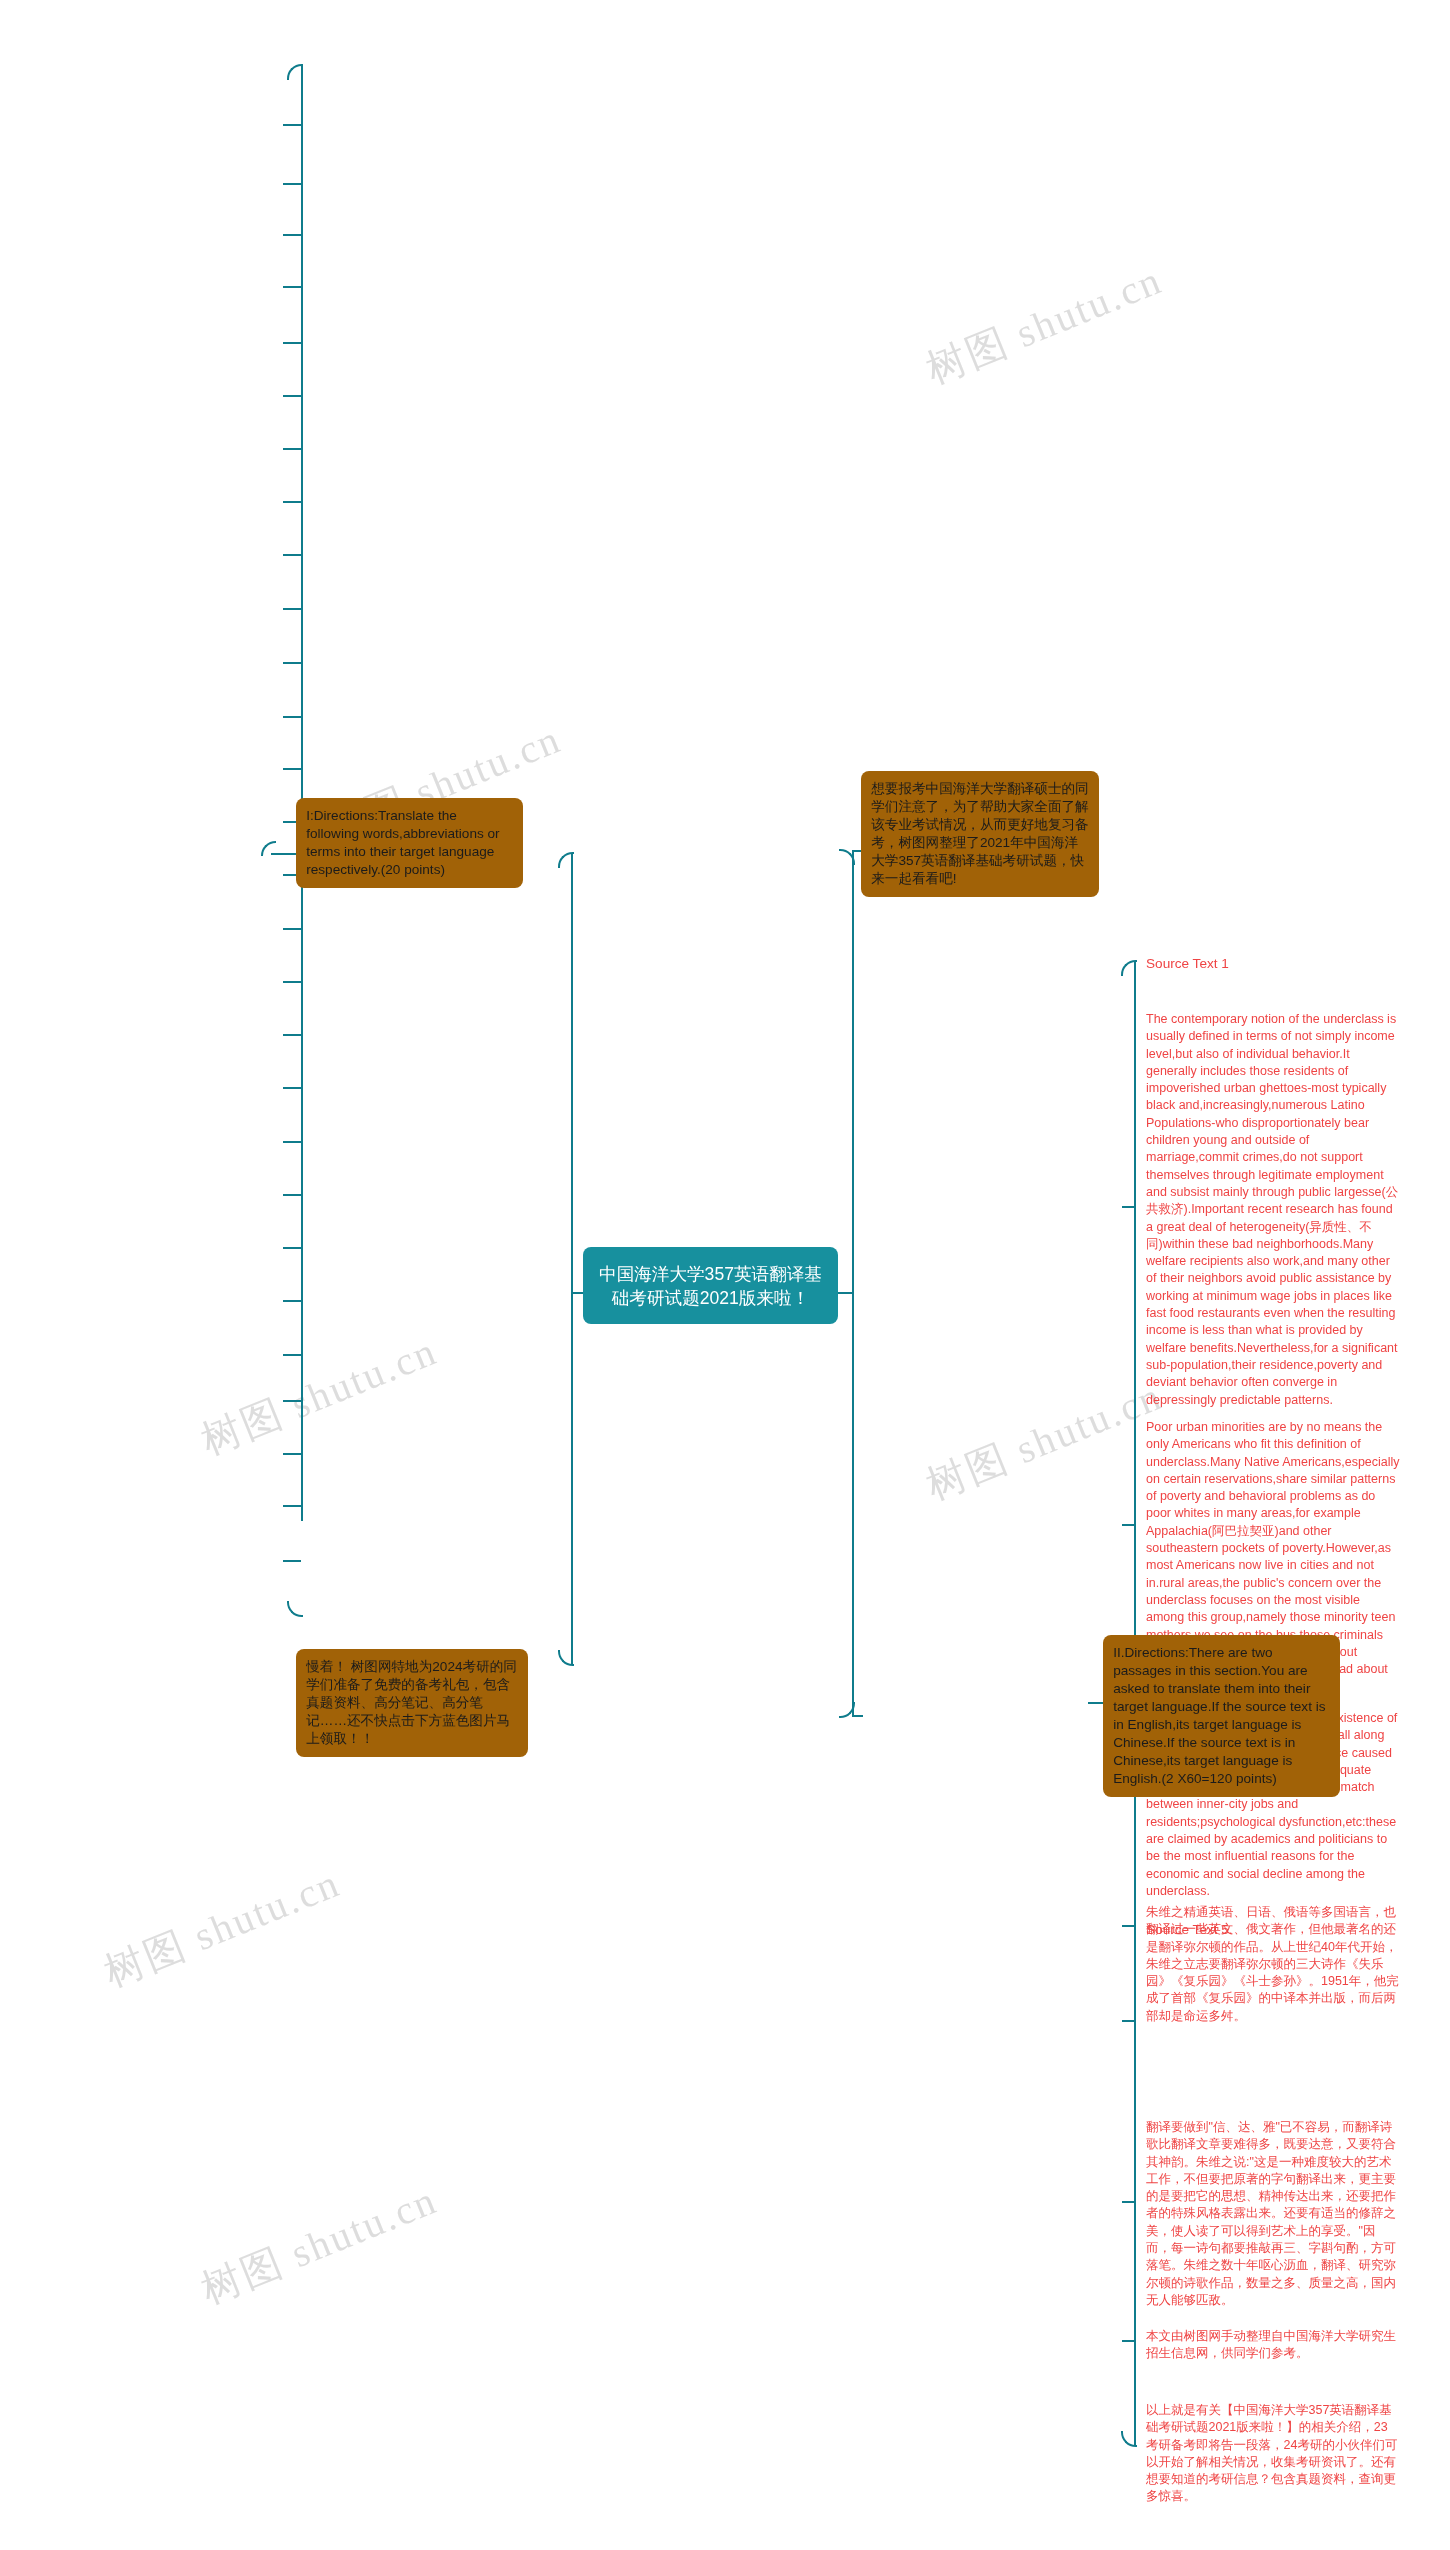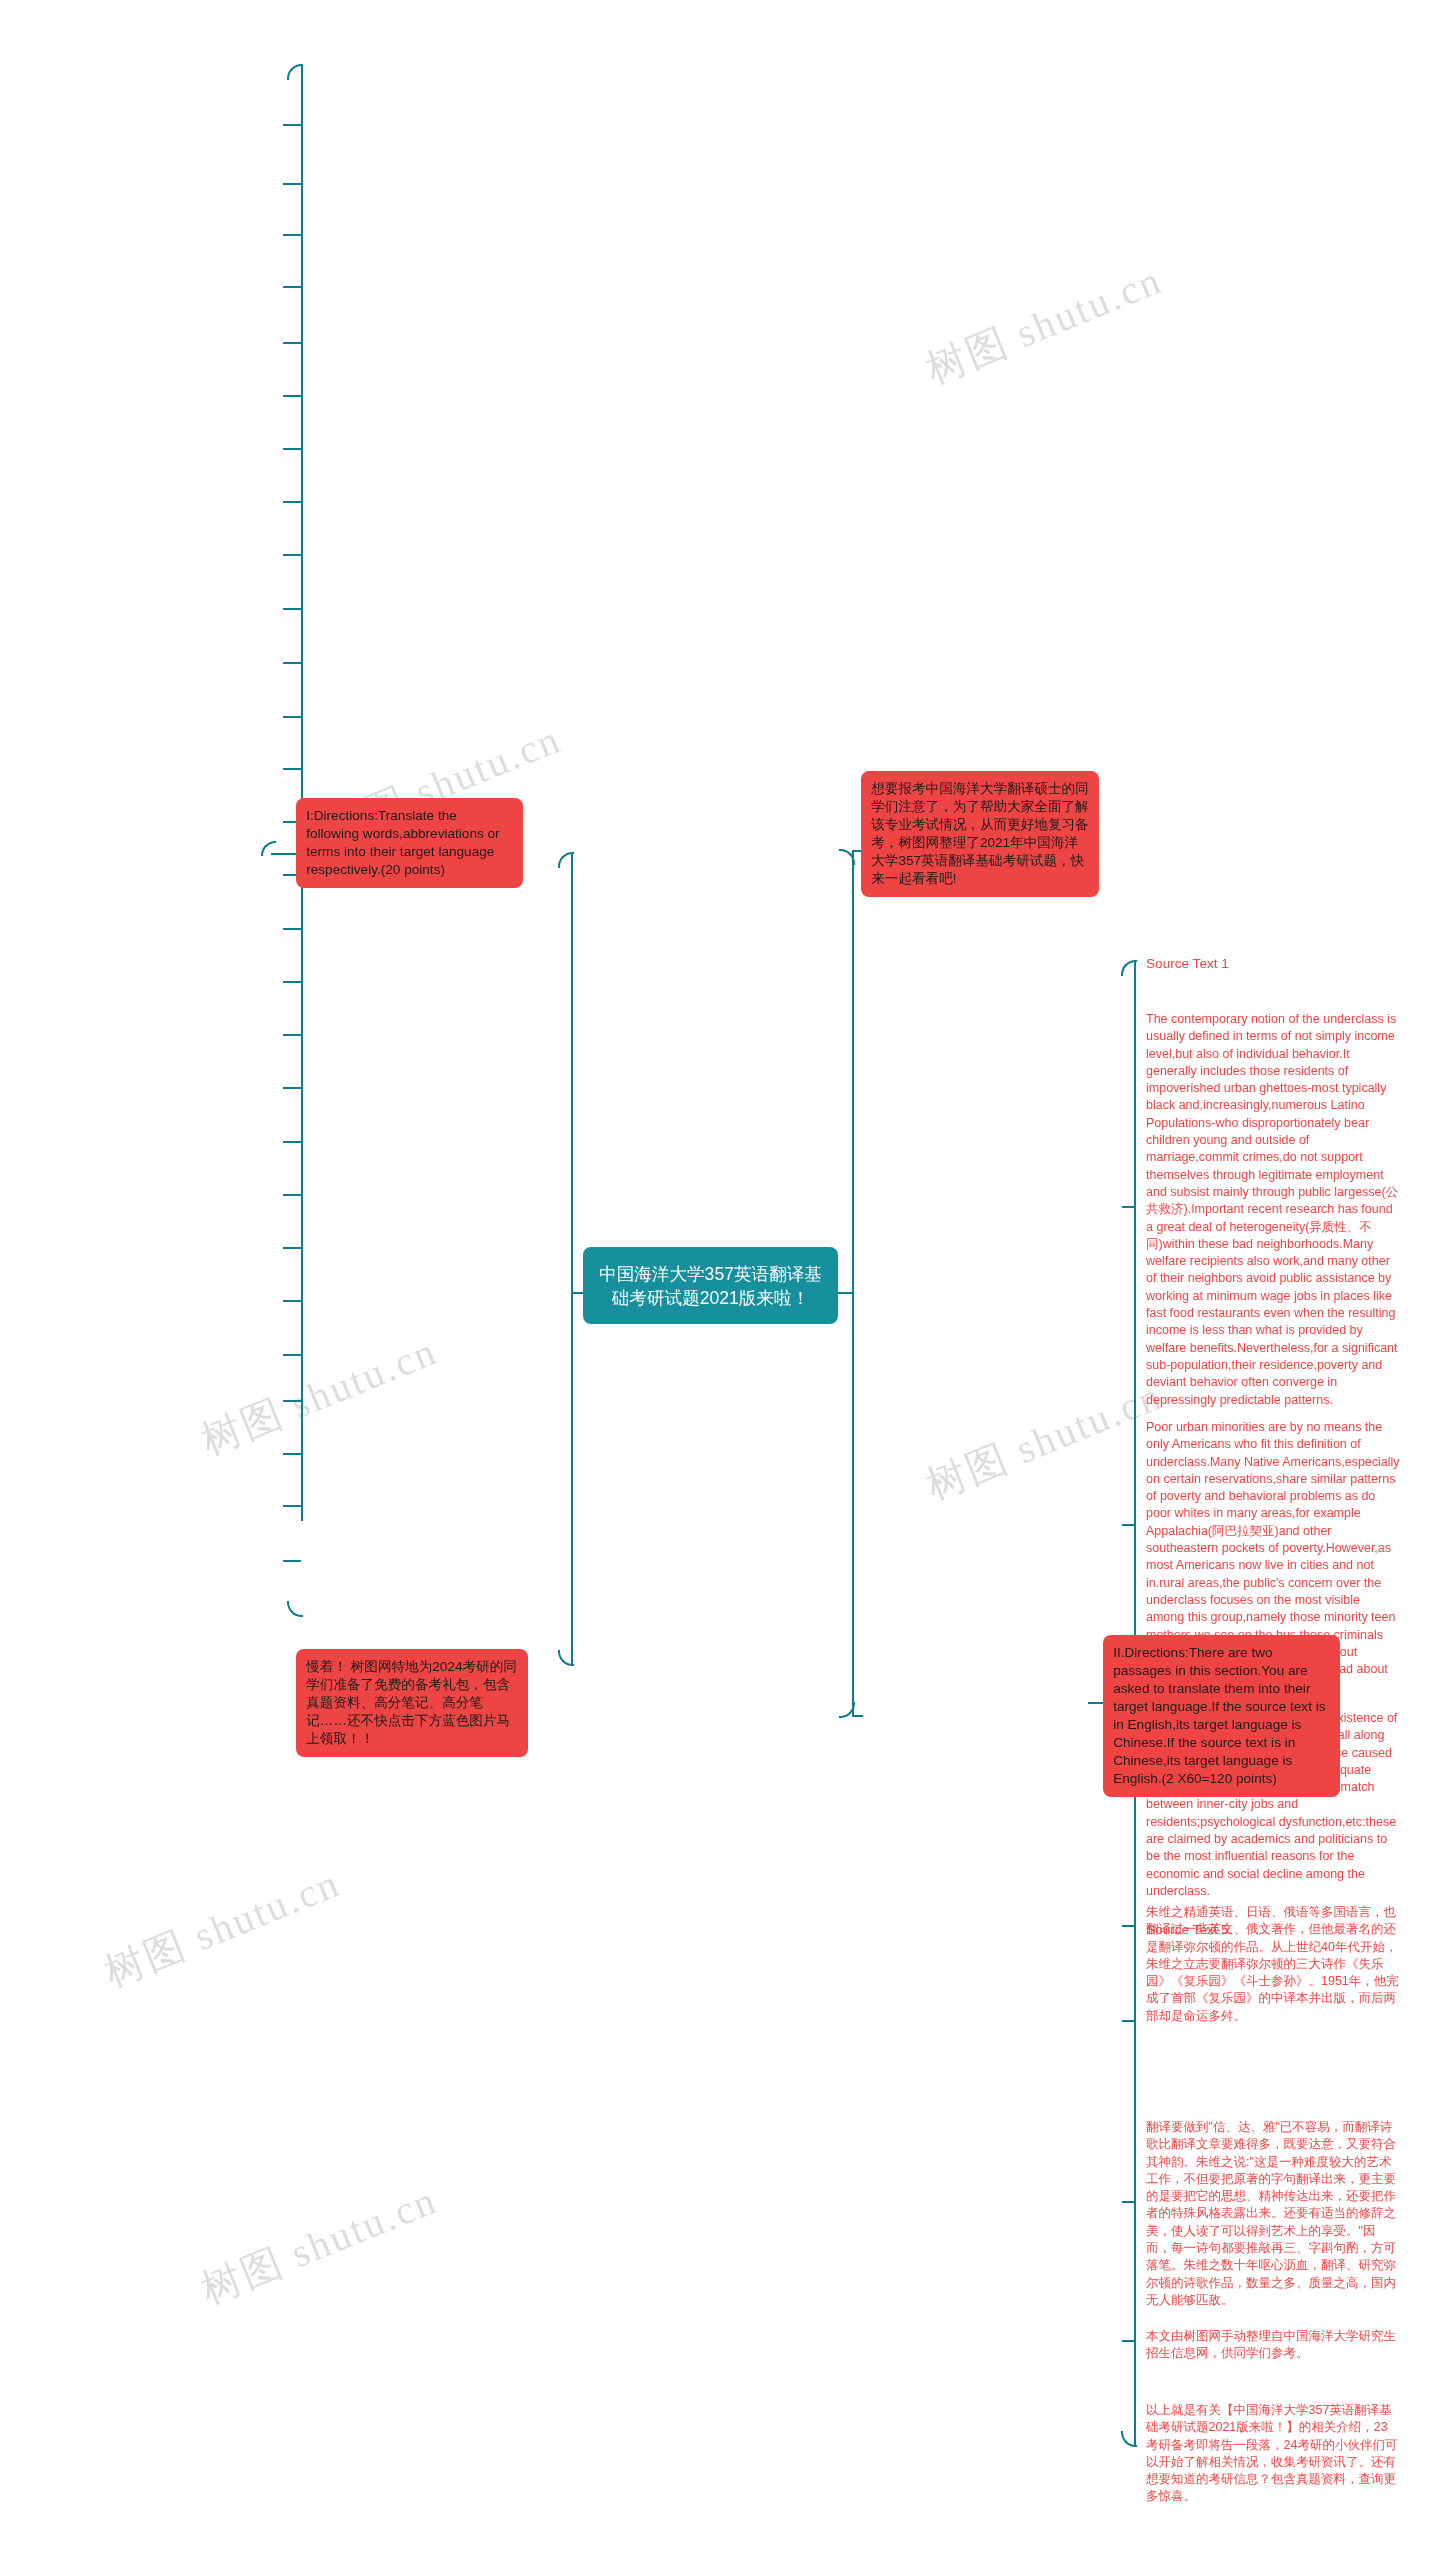--- a/index.html
+++ b/index.html
@@ -70,21 +70,21 @@
     padding: 14.7px 12.5px;
     font-size: 17.6px;
     line-height: 24px;
     text-align: center;
     z-index: 4;
   }
 
   
   .note {
     position: absolute;
-    background: #ef4444;
+    background: #a16207;
     border-radius: 8px;
     padding: 9px 10.2px;
     box-sizing: border-box;
     font-size: 13.6px;
     line-height: 18px;
     color: #1b1b1b;
     z-index: 4;
   }
   #note-section1 { left: 296px;  top: 798px; width: 227px; }
   #note-section2 { left: 1103px; top: 1635px; width: 237px; }

